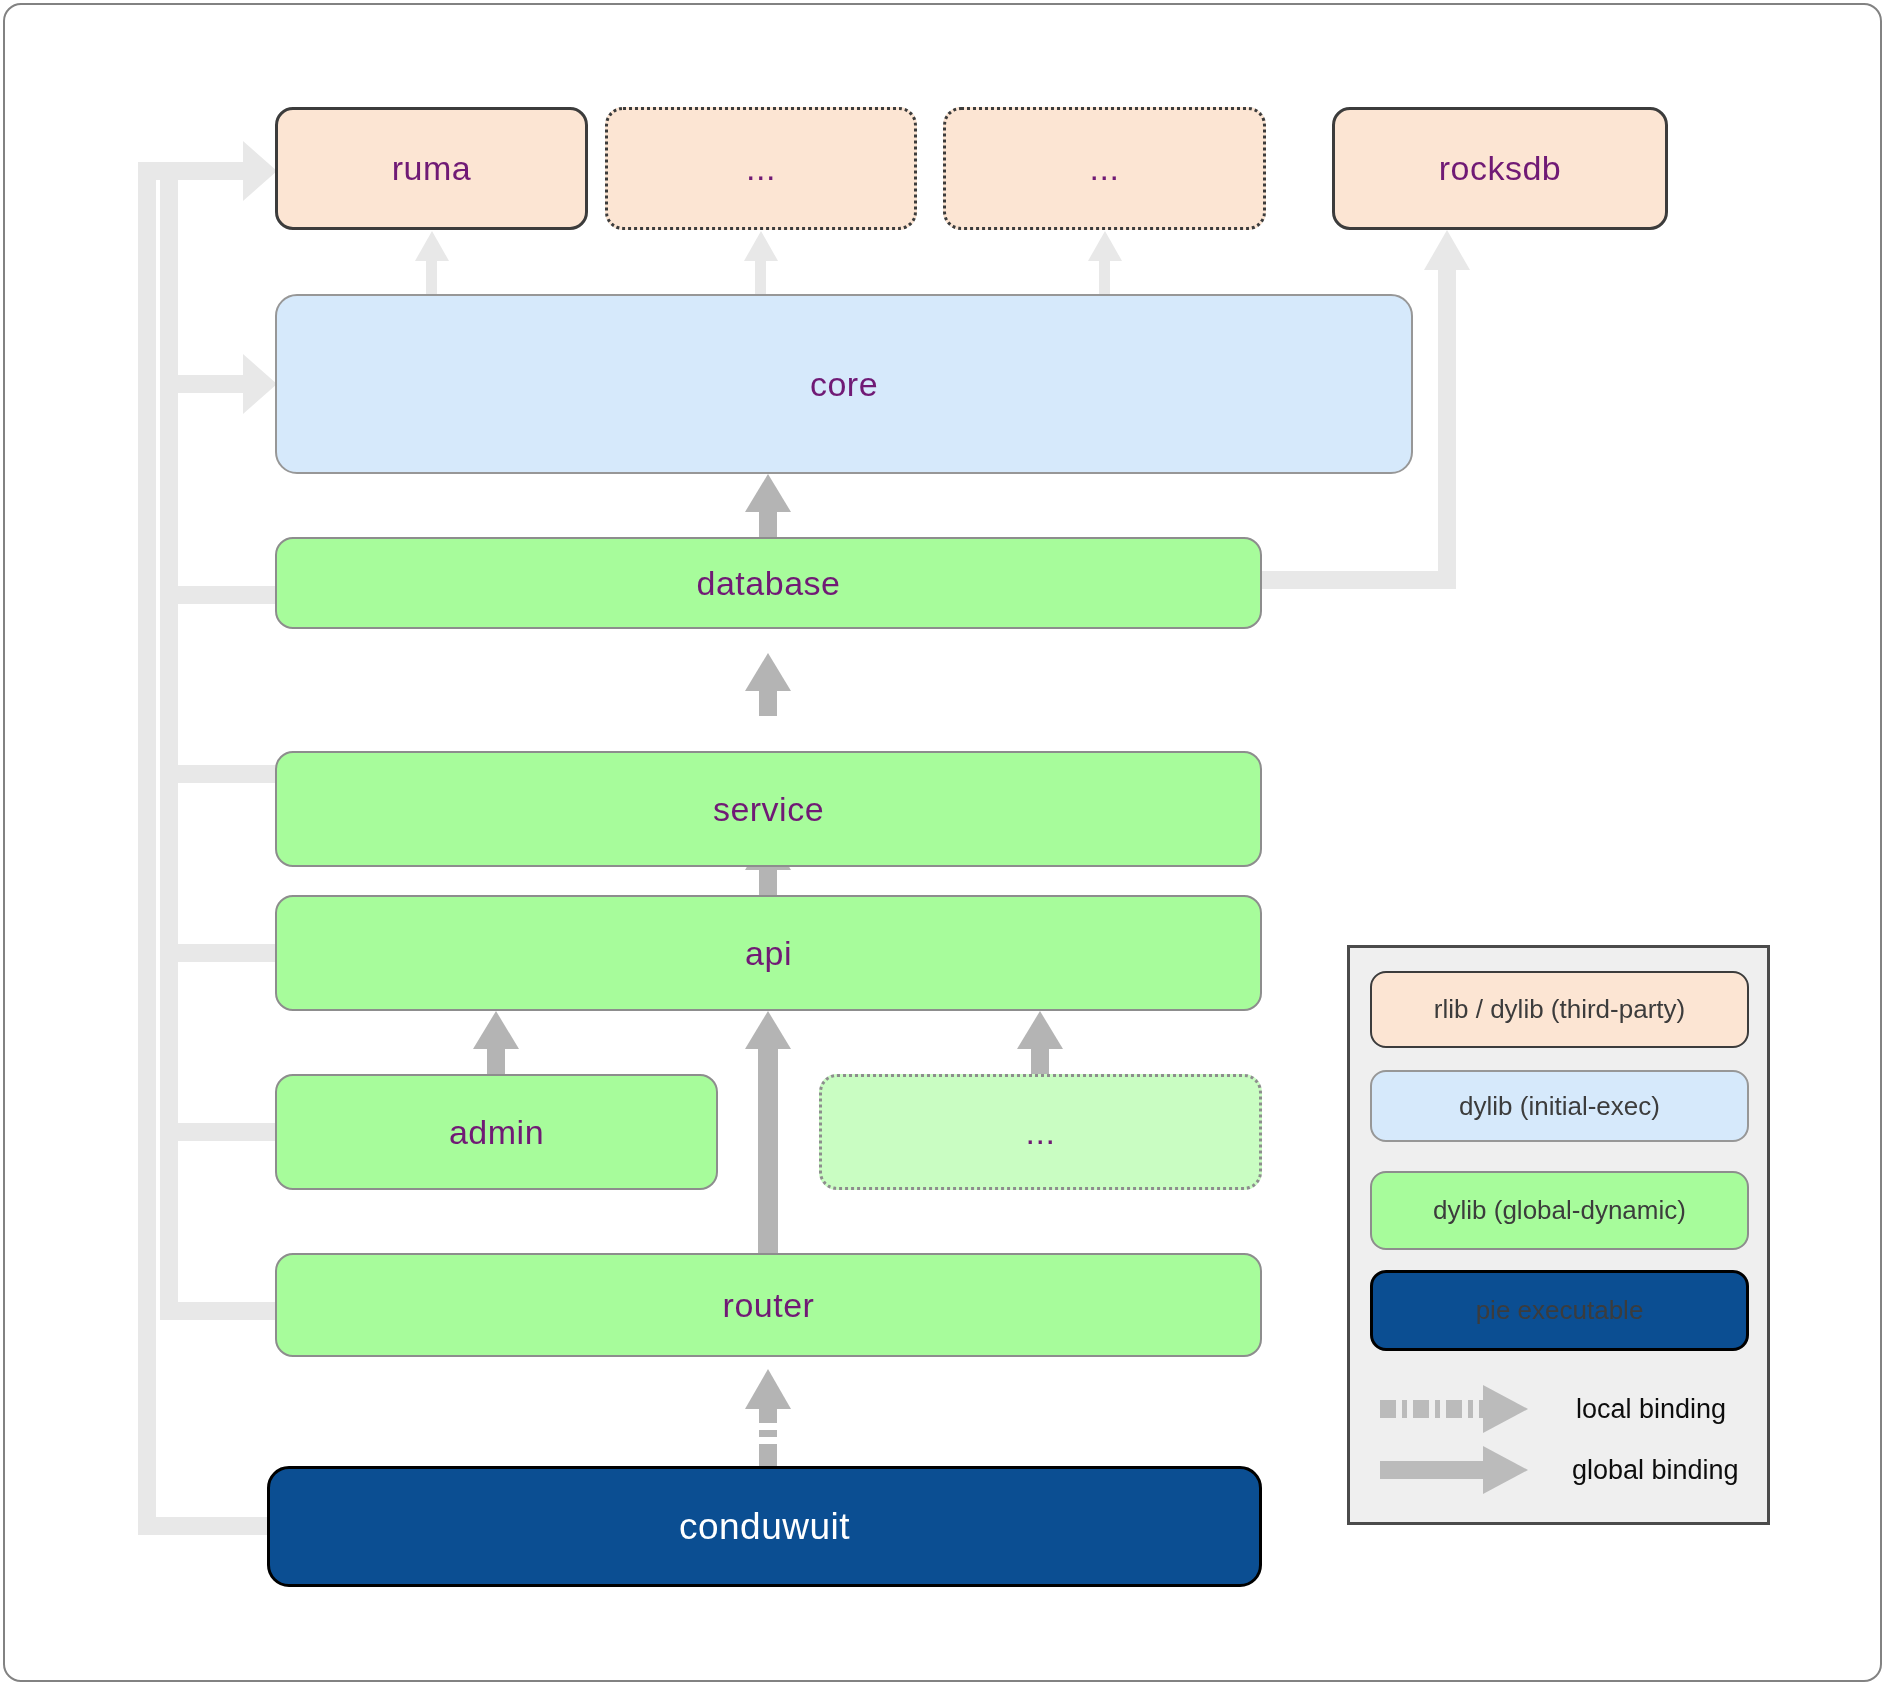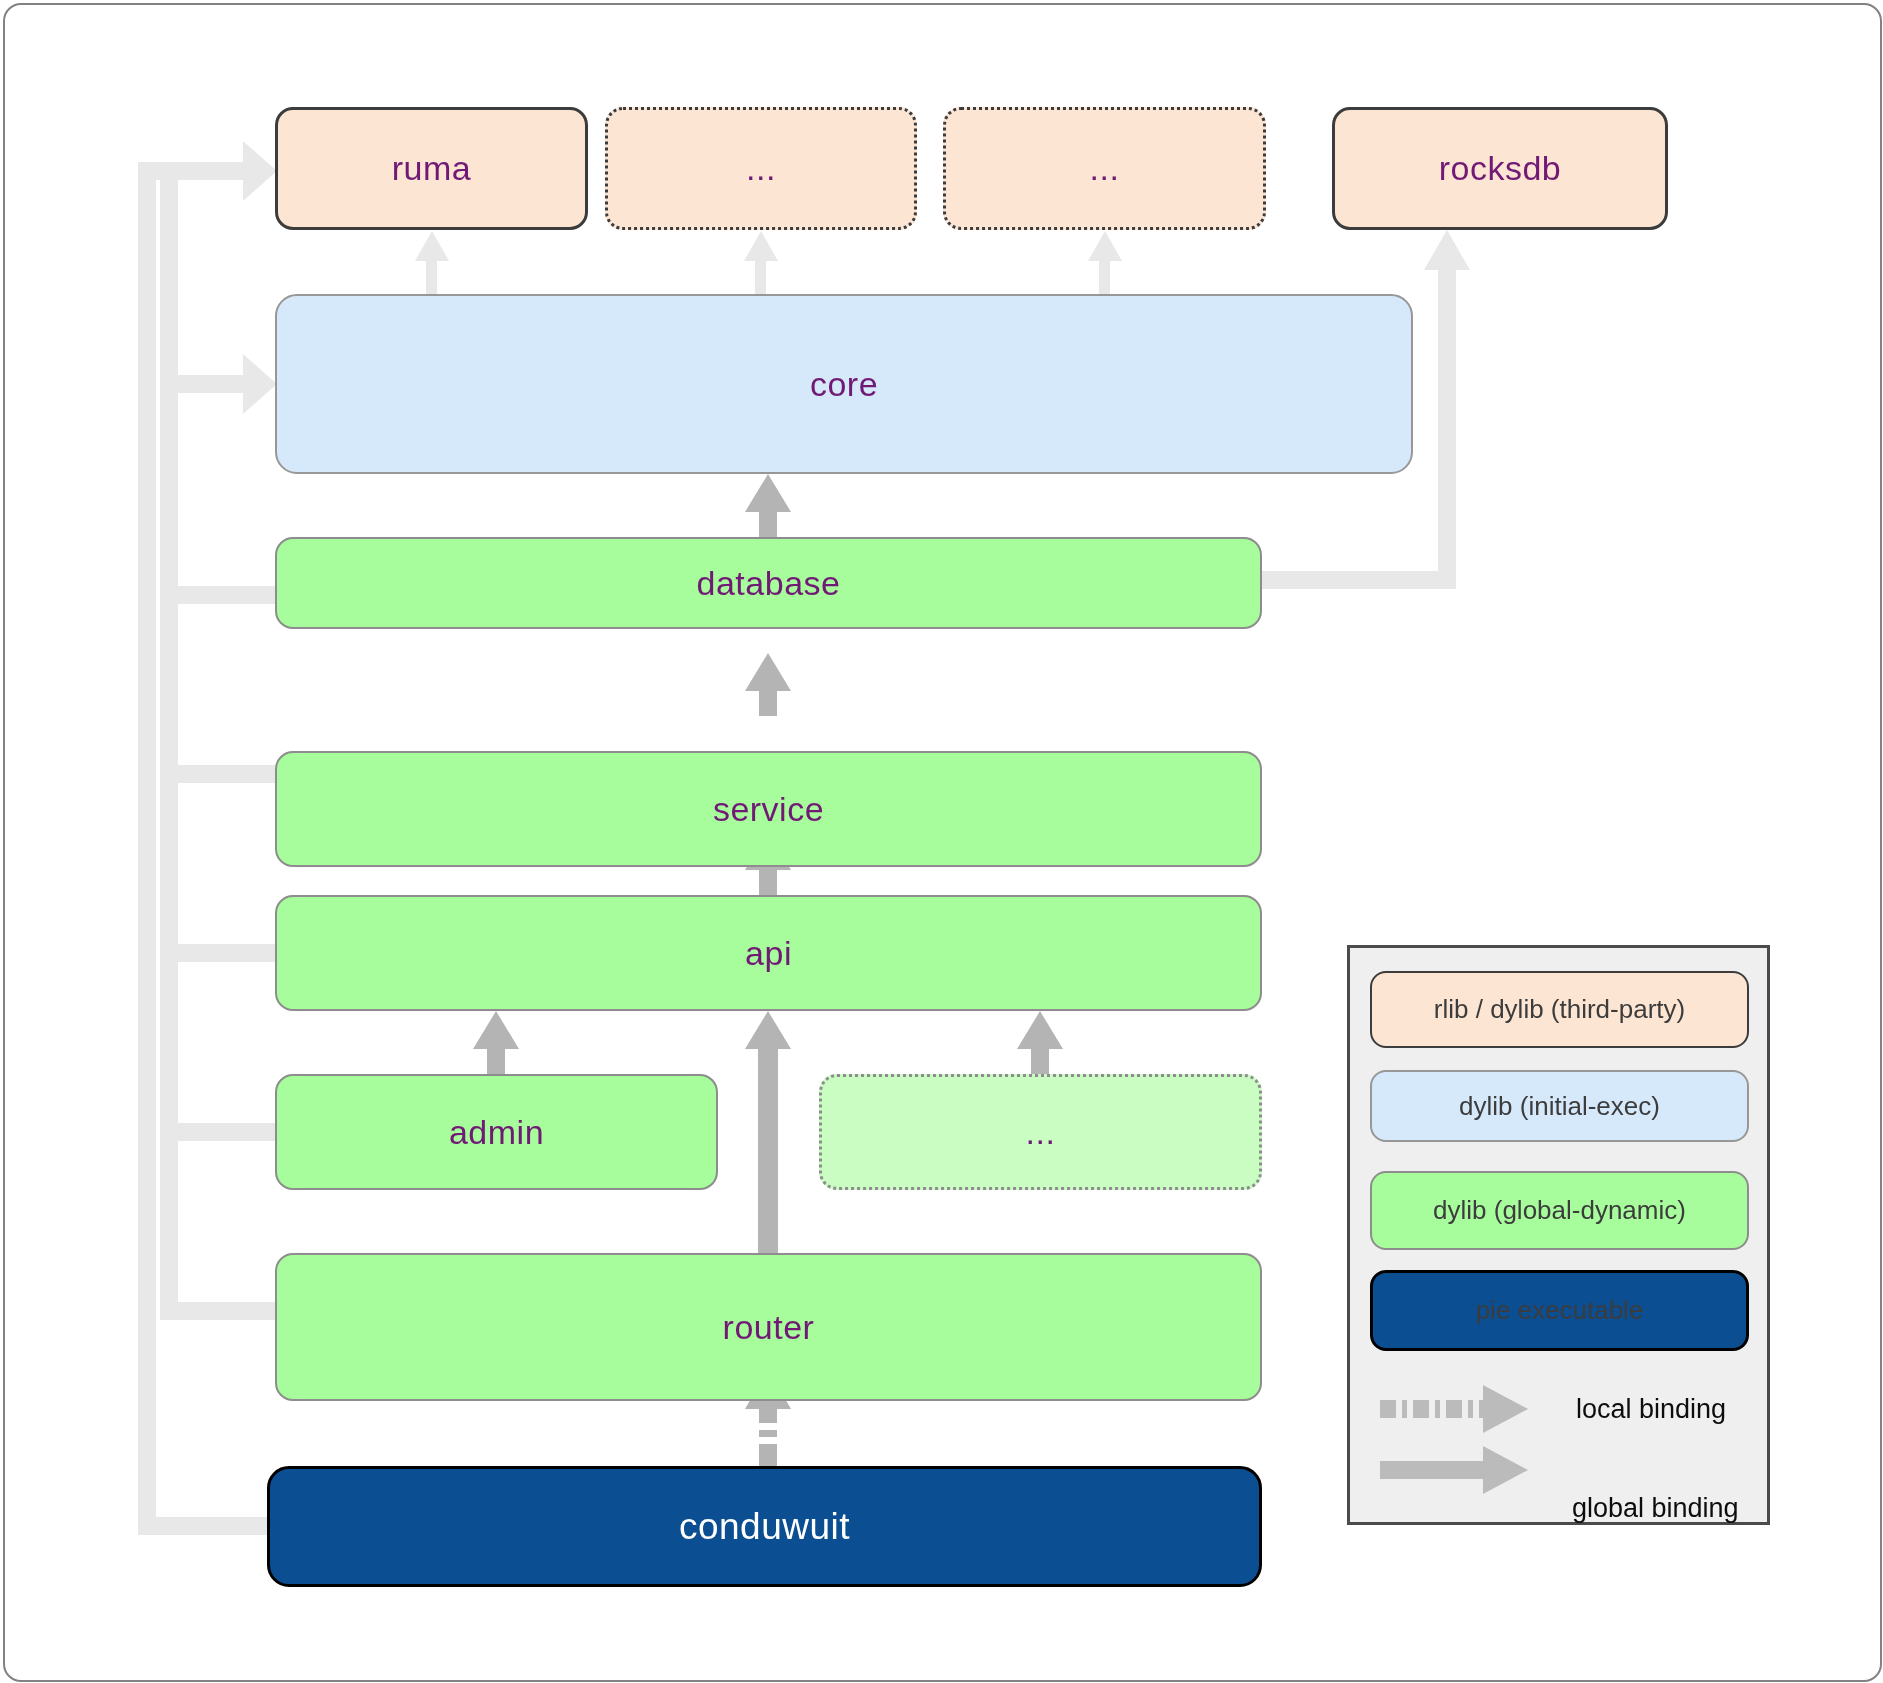--- a/index.html
+++ b/index.html
@@ -109,21 +109,21 @@
   </div>
   <div class="node green gsolid" style="left:270px;top:890px;width:987px;height:116px;">
     <span>api</span>
   </div>
   <div class="node green gsolid" style="left:270px;top:1069px;width:443px;height:116px;">
     <span>admin</span>
   </div>
   <div class="node greenlt gdot" style="left:814px;top:1069px;width:443px;height:116px;">
     <span>...</span>
   </div>
-  <div class="node green gsolid" style="left:270px;top:1248px;width:987px;height:148px;">
+  <div class="node green gsolid" style="left:270px;top:1248px;width:987px;height:104px;">
     <span>router</span>
   </div>
   <div class="node navy" style="left:262px;top:1461px;width:995px;height:121px;font-size:37px;border-radius:22px;">
     <span>conduwuit</span>
   </div>
 
   <div class="legend">
     <div class="lgd-item peach solid-dark" style="top:23px;height:77px;">
       <span>rlib / dylib (third-party)</span>
     </div>
@@ -136,16 +136,16 @@
     <div class="lgd-item navy" style="top:322px;height:81px;">
       <span>pie executable</span>
     </div>
 
     <div class="lstem dashed" style="left:30px;top:452px;width:103px;"></div>
     <div class="tri right-md" style="left:133px;top:437px;"></div>
     <div class="lgd-txt" style="left:226px;top:441px;">local binding</div>
 
     <div class="lstem solid" style="left:30px;top:513px;width:103px;"></div>
     <div class="tri right-md" style="left:133px;top:498px;"></div>
-    <div class="lgd-txt" style="left:222px;top:502px;margin-top:38px;">global binding</div>
+    <div class="lgd-txt" style="left:222px;top:502px;">global binding</div>
   </div>
 
 </div>
 
 </body></html>

